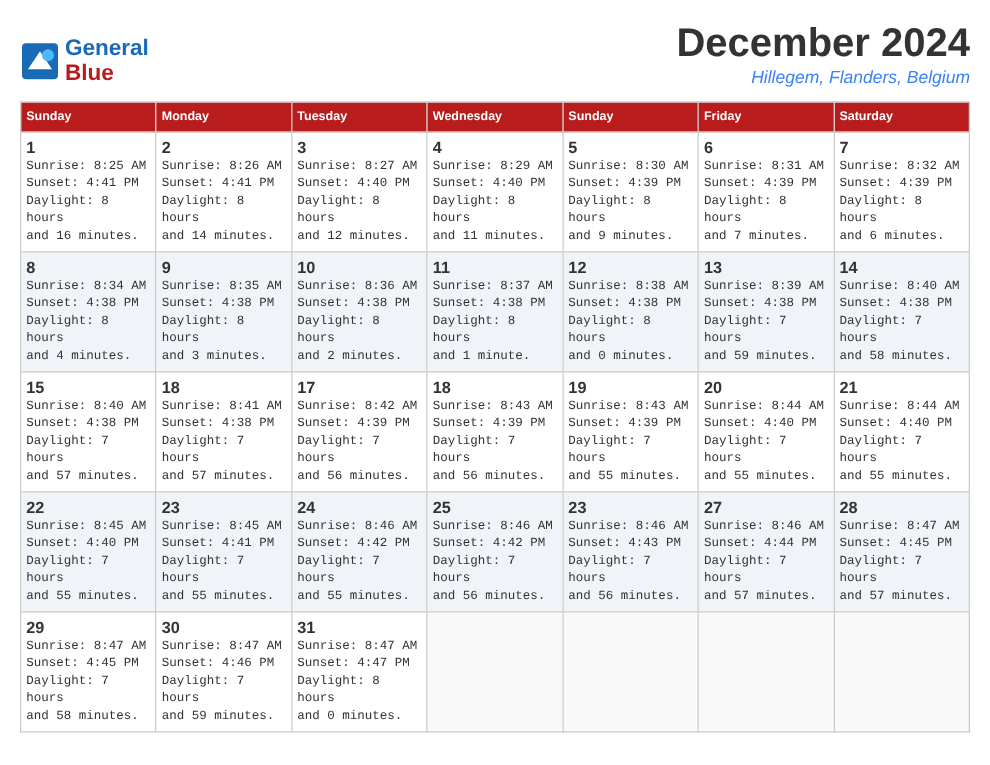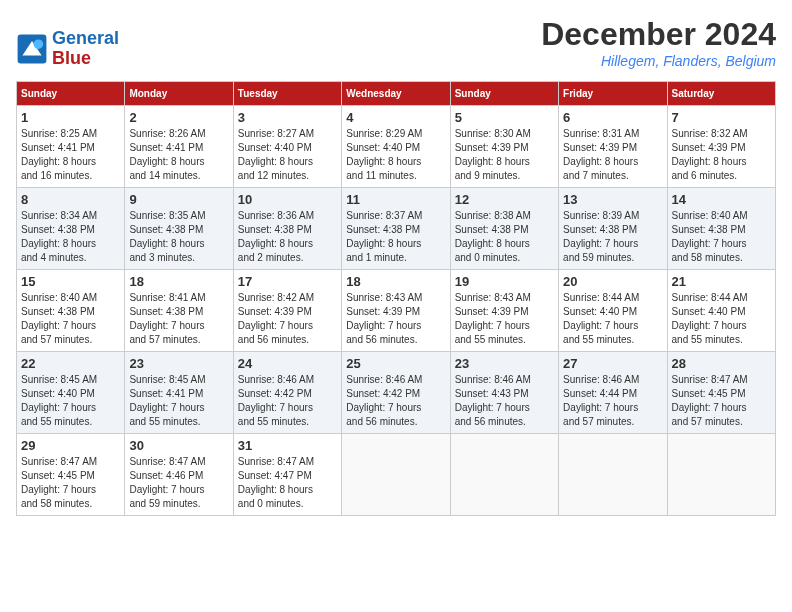--- a/index.html
+++ b/index.html
@@ -78,20 +78,21 @@
       font-size: 13px;
       font-weight: bold;
       color: #333;
       display: block;
       margin-bottom: 2px;
     }
     .day-info {
       color: #333;
       font-size: 10px;
       line-height: 1.4;
+      font-family: Liberation Mono, monospace;
     }
     .empty-cell {
       background-color: #f9f9f9 !important;
     }
   </style>
 </head>
 <body>
 
 <div class="header">
   <div class="logo">

